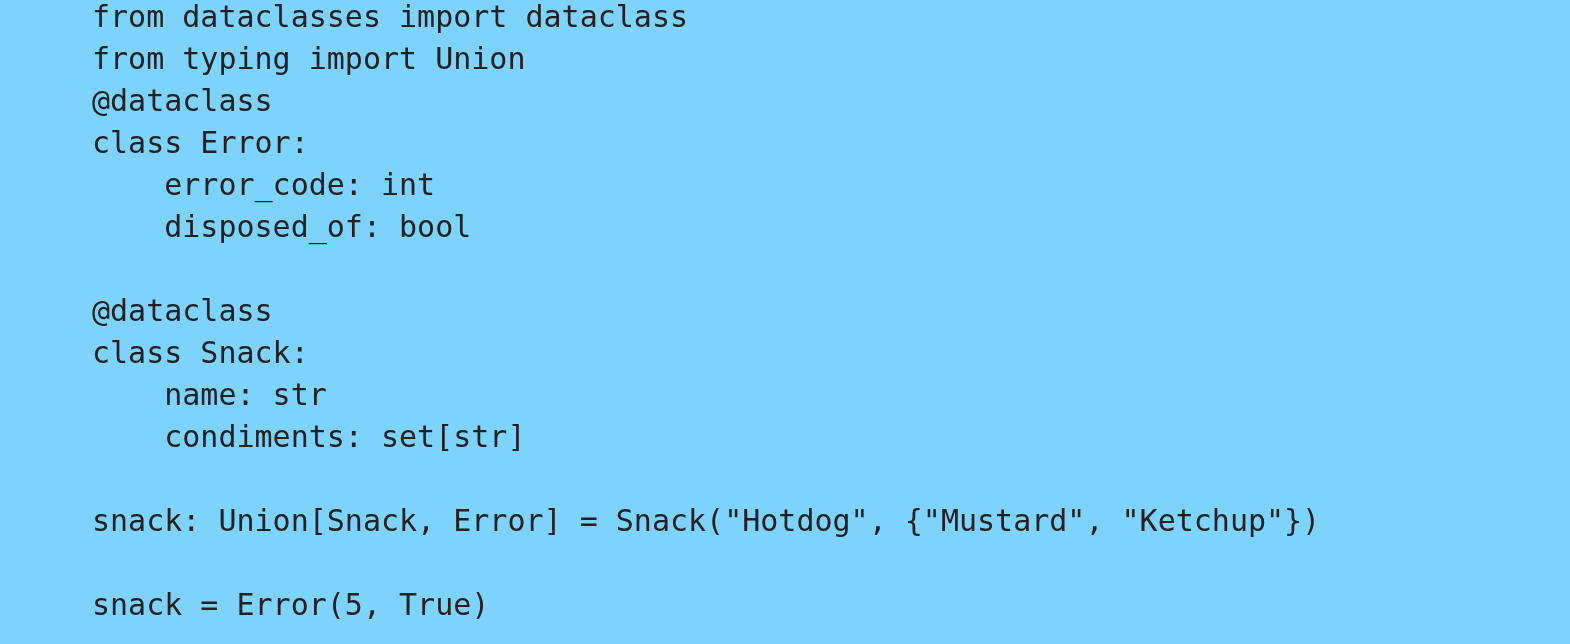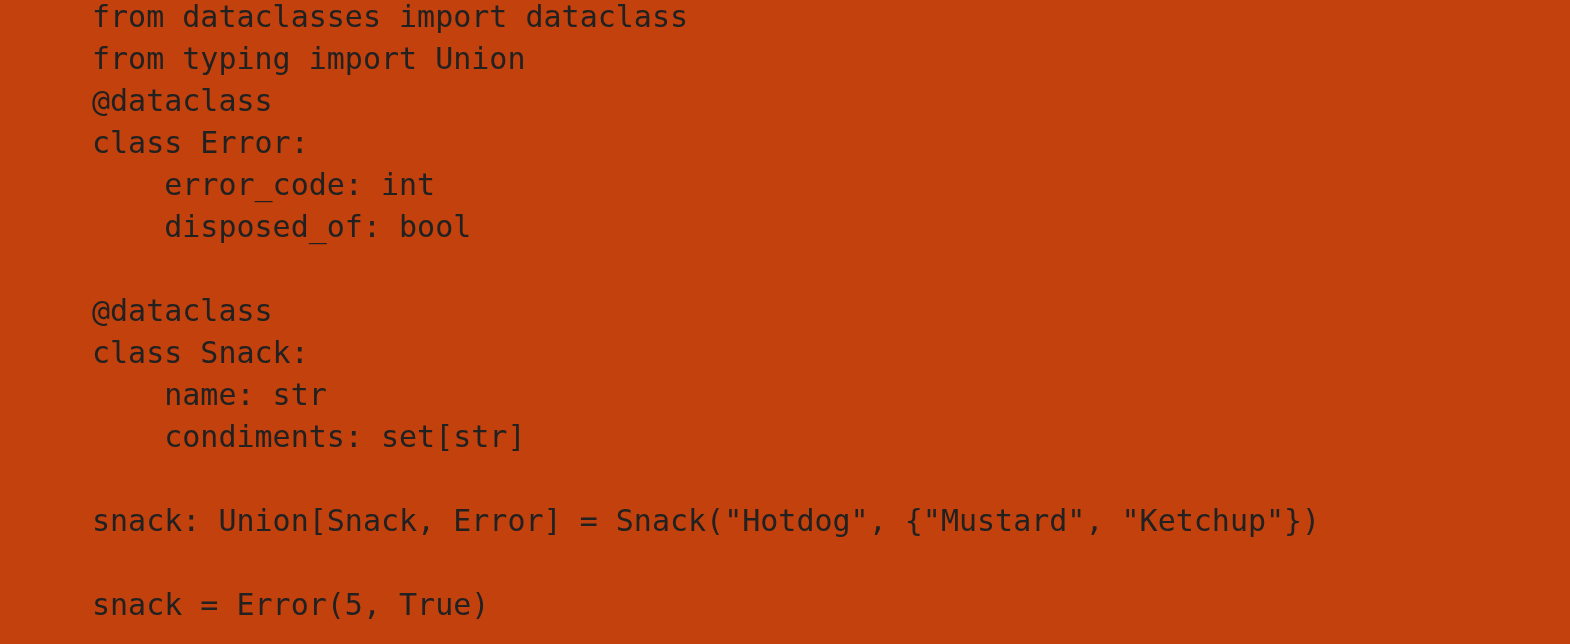--- a/index.html
+++ b/index.html
@@ -41,15 +41,15 @@
     white-space: pre;
     min-height: 42px;
   }
   .code-line.is-blank {
     color: transparent;
   }
 </style>
 </head>
 <body style="background: rgb(255, 255, 255);">
 
-<div id="code-surface" style="background: #c2410c;">
+<div id="code-surface" style="background: #7dd3fc;">
   <pre id="code-block" style="color: rgb(33, 33, 33); left: 92px; font-size: 30px; line-height: 42px;"><code><span class="code-line" style="height: 42px; min-height: 42px;">from dataclasses import dataclass</span><span class="code-line" style="height: 42px; min-height: 42px;">from typing import Union</span><span class="code-line" style="height: 42px; min-height: 42px;">@dataclass</span><span class="code-line" style="height: 42px; min-height: 42px;">class Error:</span><span class="code-line" style="height: 42px; min-height: 42px;">    error_code: int</span><span class="code-line" style="height: 42px; min-height: 42px;">    disposed_of: bool</span><span class="code-line is-blank" style="height: 42px; min-height: 42px;"></span><span class="code-line" style="height: 42px; min-height: 42px;">@dataclass</span><span class="code-line" style="height: 42px; min-height: 42px;">class Snack:</span><span class="code-line" style="height: 42px; min-height: 42px;">    name: str</span><span class="code-line" style="height: 42px; min-height: 42px;">    condiments: set[str]</span><span class="code-line is-blank" style="height: 42px; min-height: 42px;"></span><span class="code-line" style="height: 42px; min-height: 42px;">snack: Union[Snack, Error] = Snack("Hotdog", {"Mustard", "Ketchup"})</span><span class="code-line is-blank" style="height: 42px; min-height: 42px;"></span><span class="code-line" style="height: 42px; min-height: 42px;">snack = Error(5, True)</span></code></pre>
 </div>
 
 </body></html>

